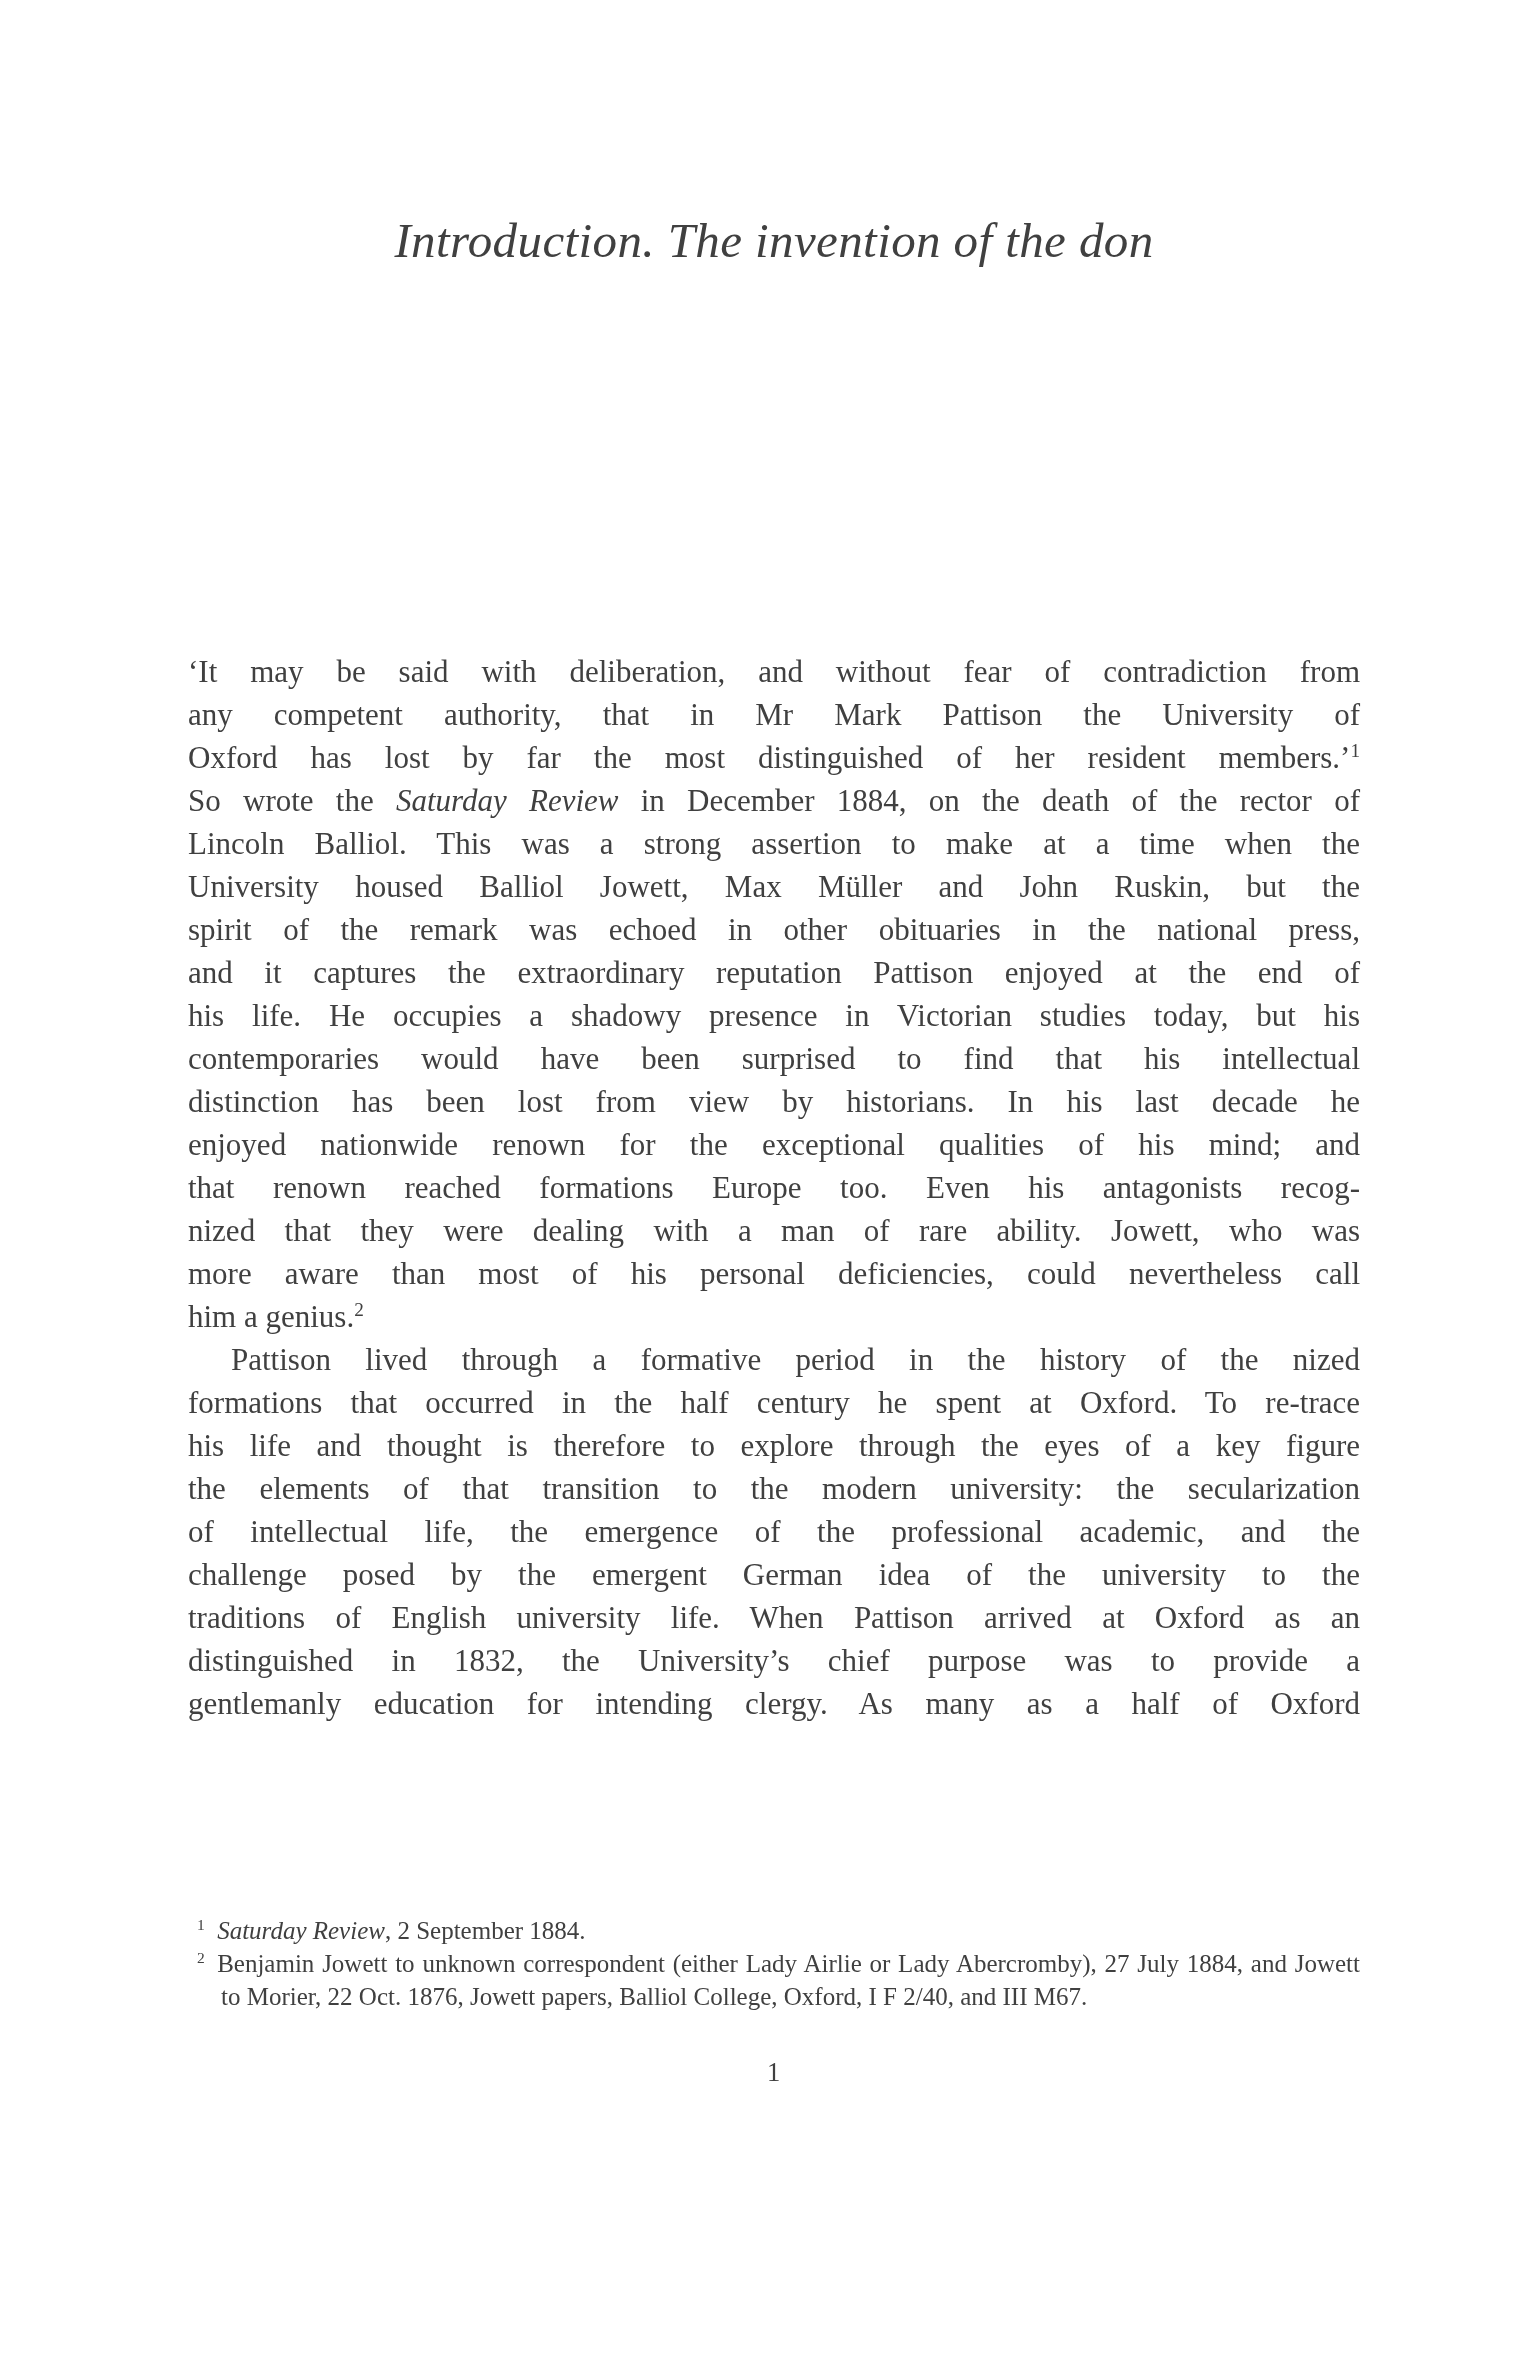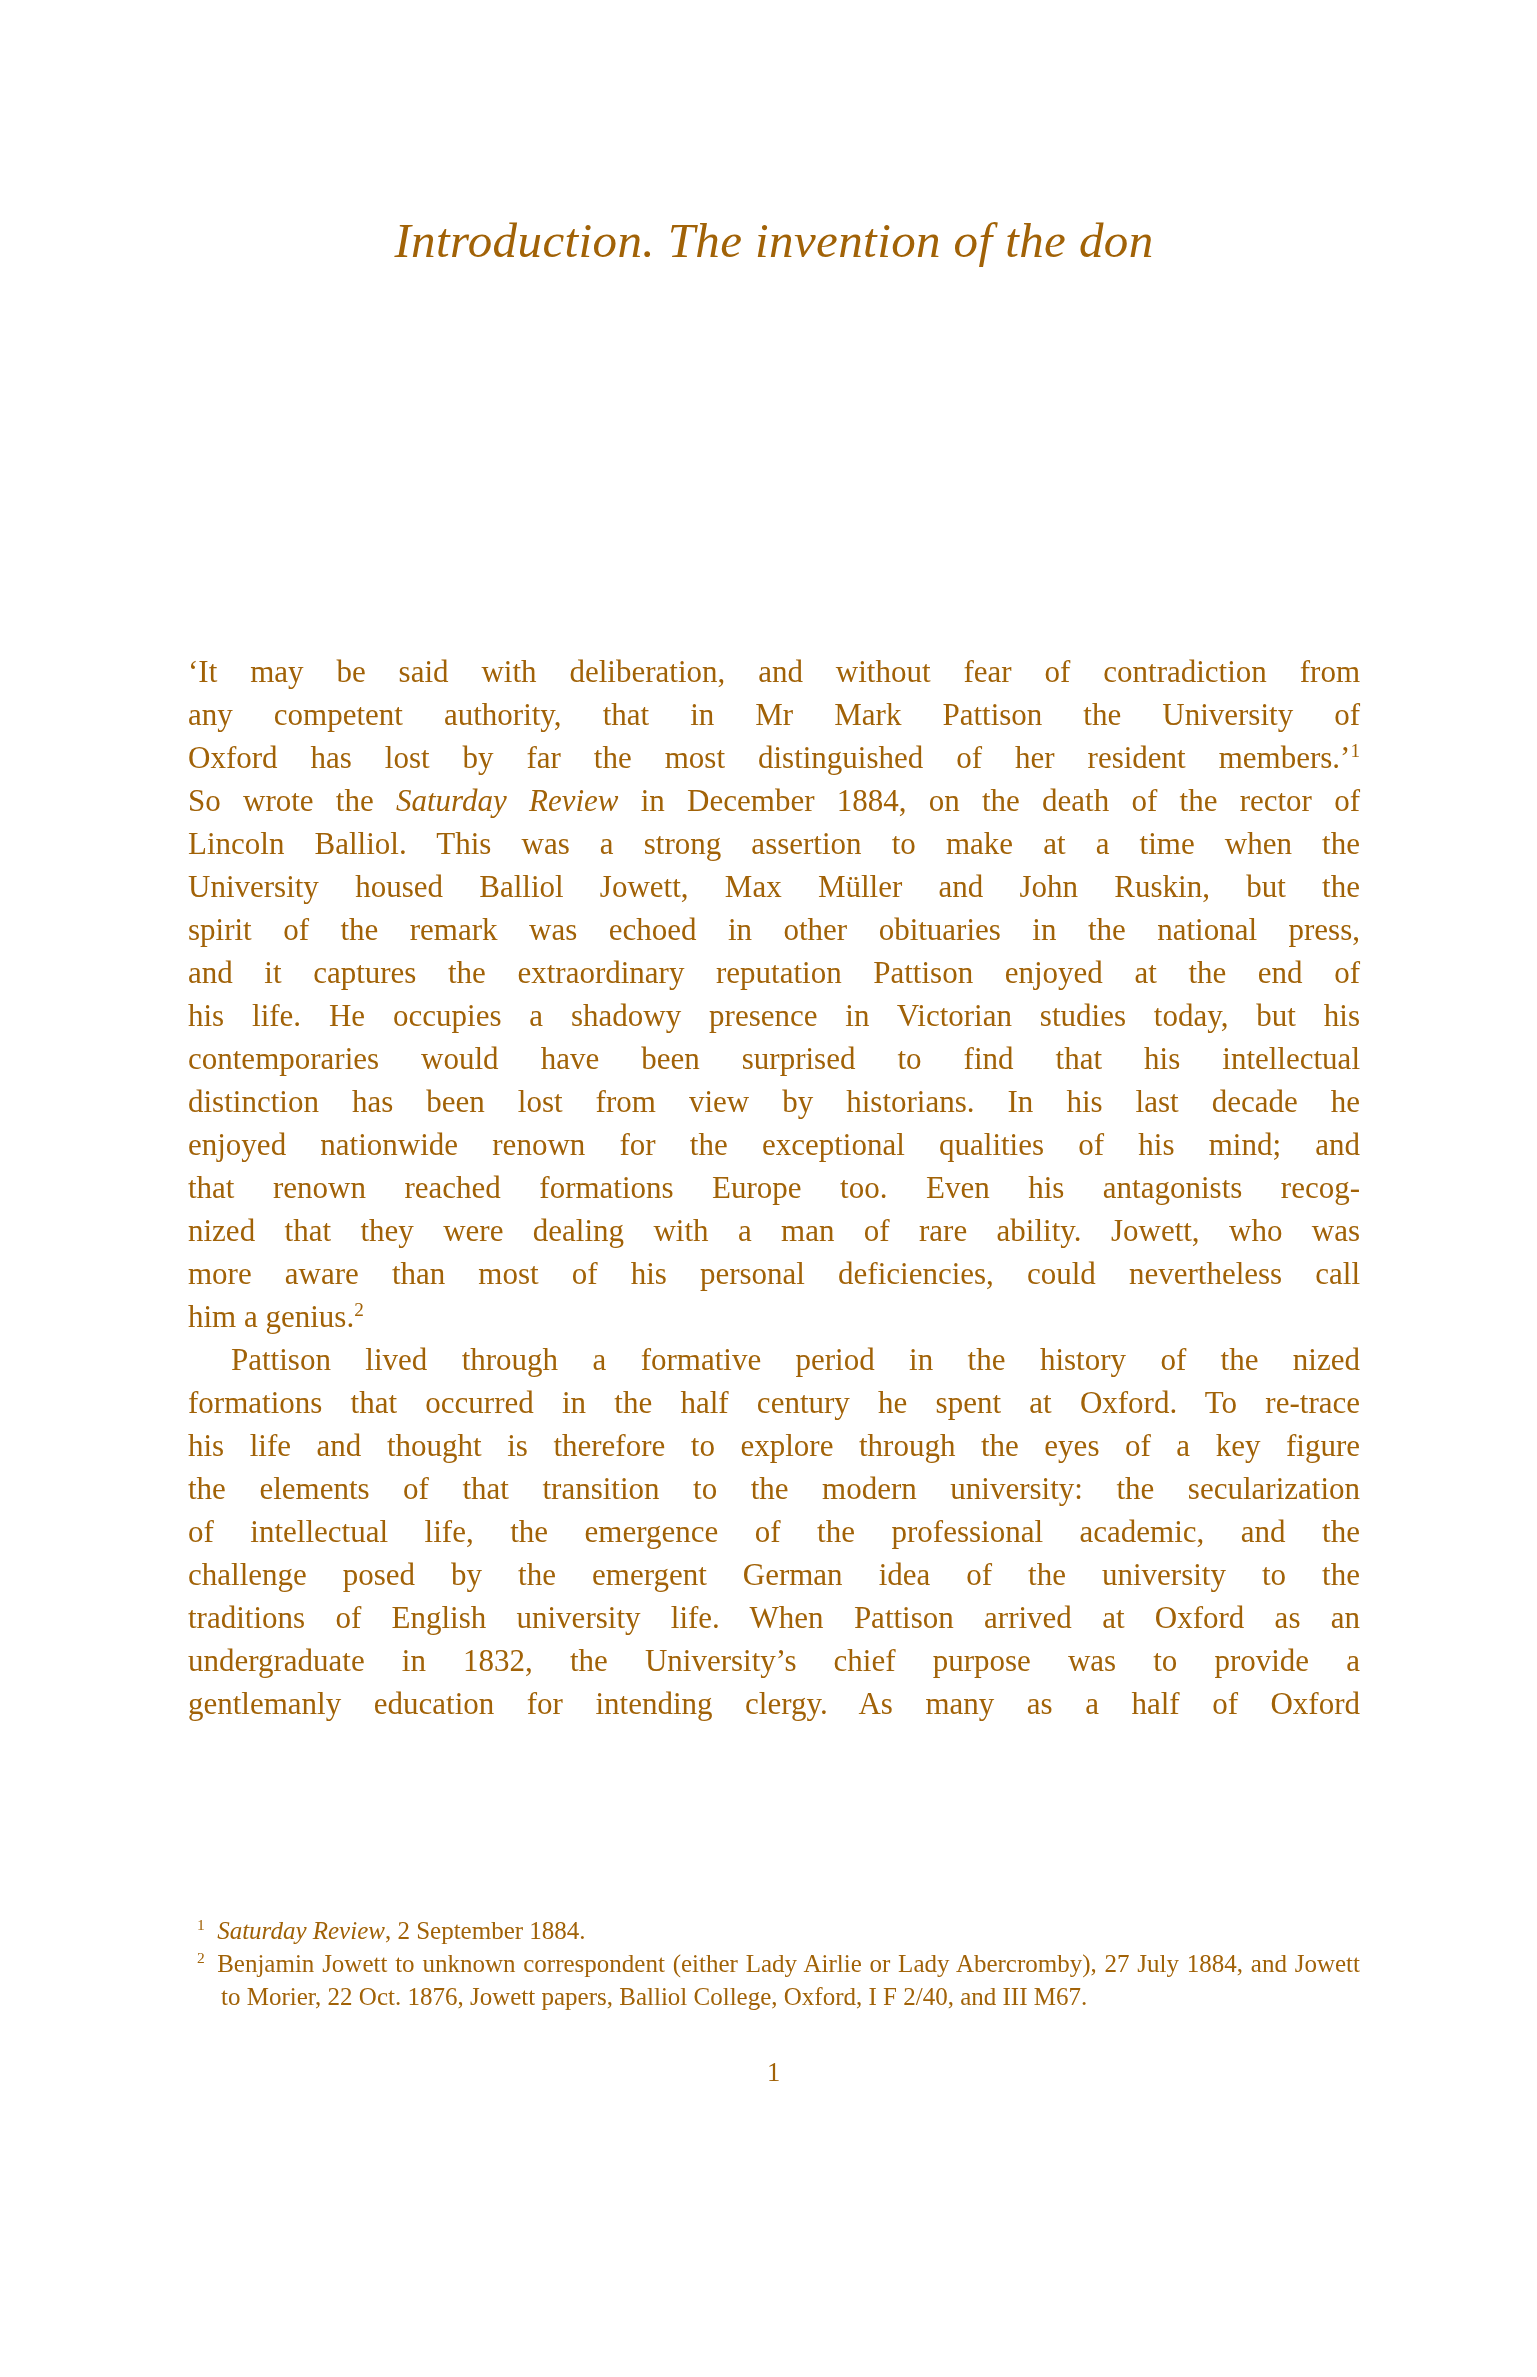--- a/index.html
+++ b/index.html
@@ -5,21 +5,21 @@
   html, body {
     margin: 0;
     padding: 0;
     background: #e8e8e8;
   }
   .page {
     position: relative;
     width: 1537px;
     height: 2377px;
     background: #ffffff;
-    color: #a16207;
+    color: #404040;
     font-family: "Liberation Serif", serif;
     overflow: hidden;
     margin: 0 auto;
   }
   .chapter-title {
     position: absolute;
     top: 212px;
     left: 188px;
     width: 1172px;
     margin: 0;
@@ -103,21 +103,21 @@
       <div class="line"><span>nized that they were dealing with a man of rare ability. Jowett, who was</span></div>
       <div class="line"><span>more aware than most of his personal deficiencies, could nevertheless call</span></div>
       <div class="line no-justify"><span>him a genius.</span><sup>2</sup></div>
       <div class="line indent"><span>Pattison lived through a formative period in the history of the nized</span></div>
       <div class="line"><span>formations that occurred in the half century he spent at Oxford. To re-trace</span></div>
       <div class="line"><span>his life and thought is therefore to explore through the eyes of a key figure</span></div>
       <div class="line"><span>the elements of that transition to the modern university: the secularization</span></div>
       <div class="line"><span>of intellectual life, the emergence of the professional academic, and the</span></div>
       <div class="line"><span>challenge posed by the emergent German idea of the university to the</span></div>
       <div class="line"><span>traditions of English university life. When Pattison arrived at Oxford as an</span></div>
-      <div class="line"><span>undergraduate in 1832, the University’s chief purpose was to provide a</span></div>
+      <div class="line"><span>distinguished in 1832, the University’s chief purpose was to provide a</span></div>
       <div class="line"><span>gentlemanly education for intending clergy. As many as a half of Oxford</span></div>
     </div>
 
   <div class="footnotes">
       <div class="footnote"><sup class="fn-marker">1</sup><em>Saturday Review</em><span>, 2 September 1884.</span></div>
       <div class="footnote"><sup class="fn-marker">2</sup><span>Benjamin Jowett to unknown correspondent (either Lady Airlie or Lady Abercromby), 27 July 1884, and Jowett to Morier, 22 Oct. 1876, Jowett papers, Balliol College, Oxford, I F 2/40, and III M67.</span></div>
     </div>
 
   <div class="page-number">1</div>
 </div>

